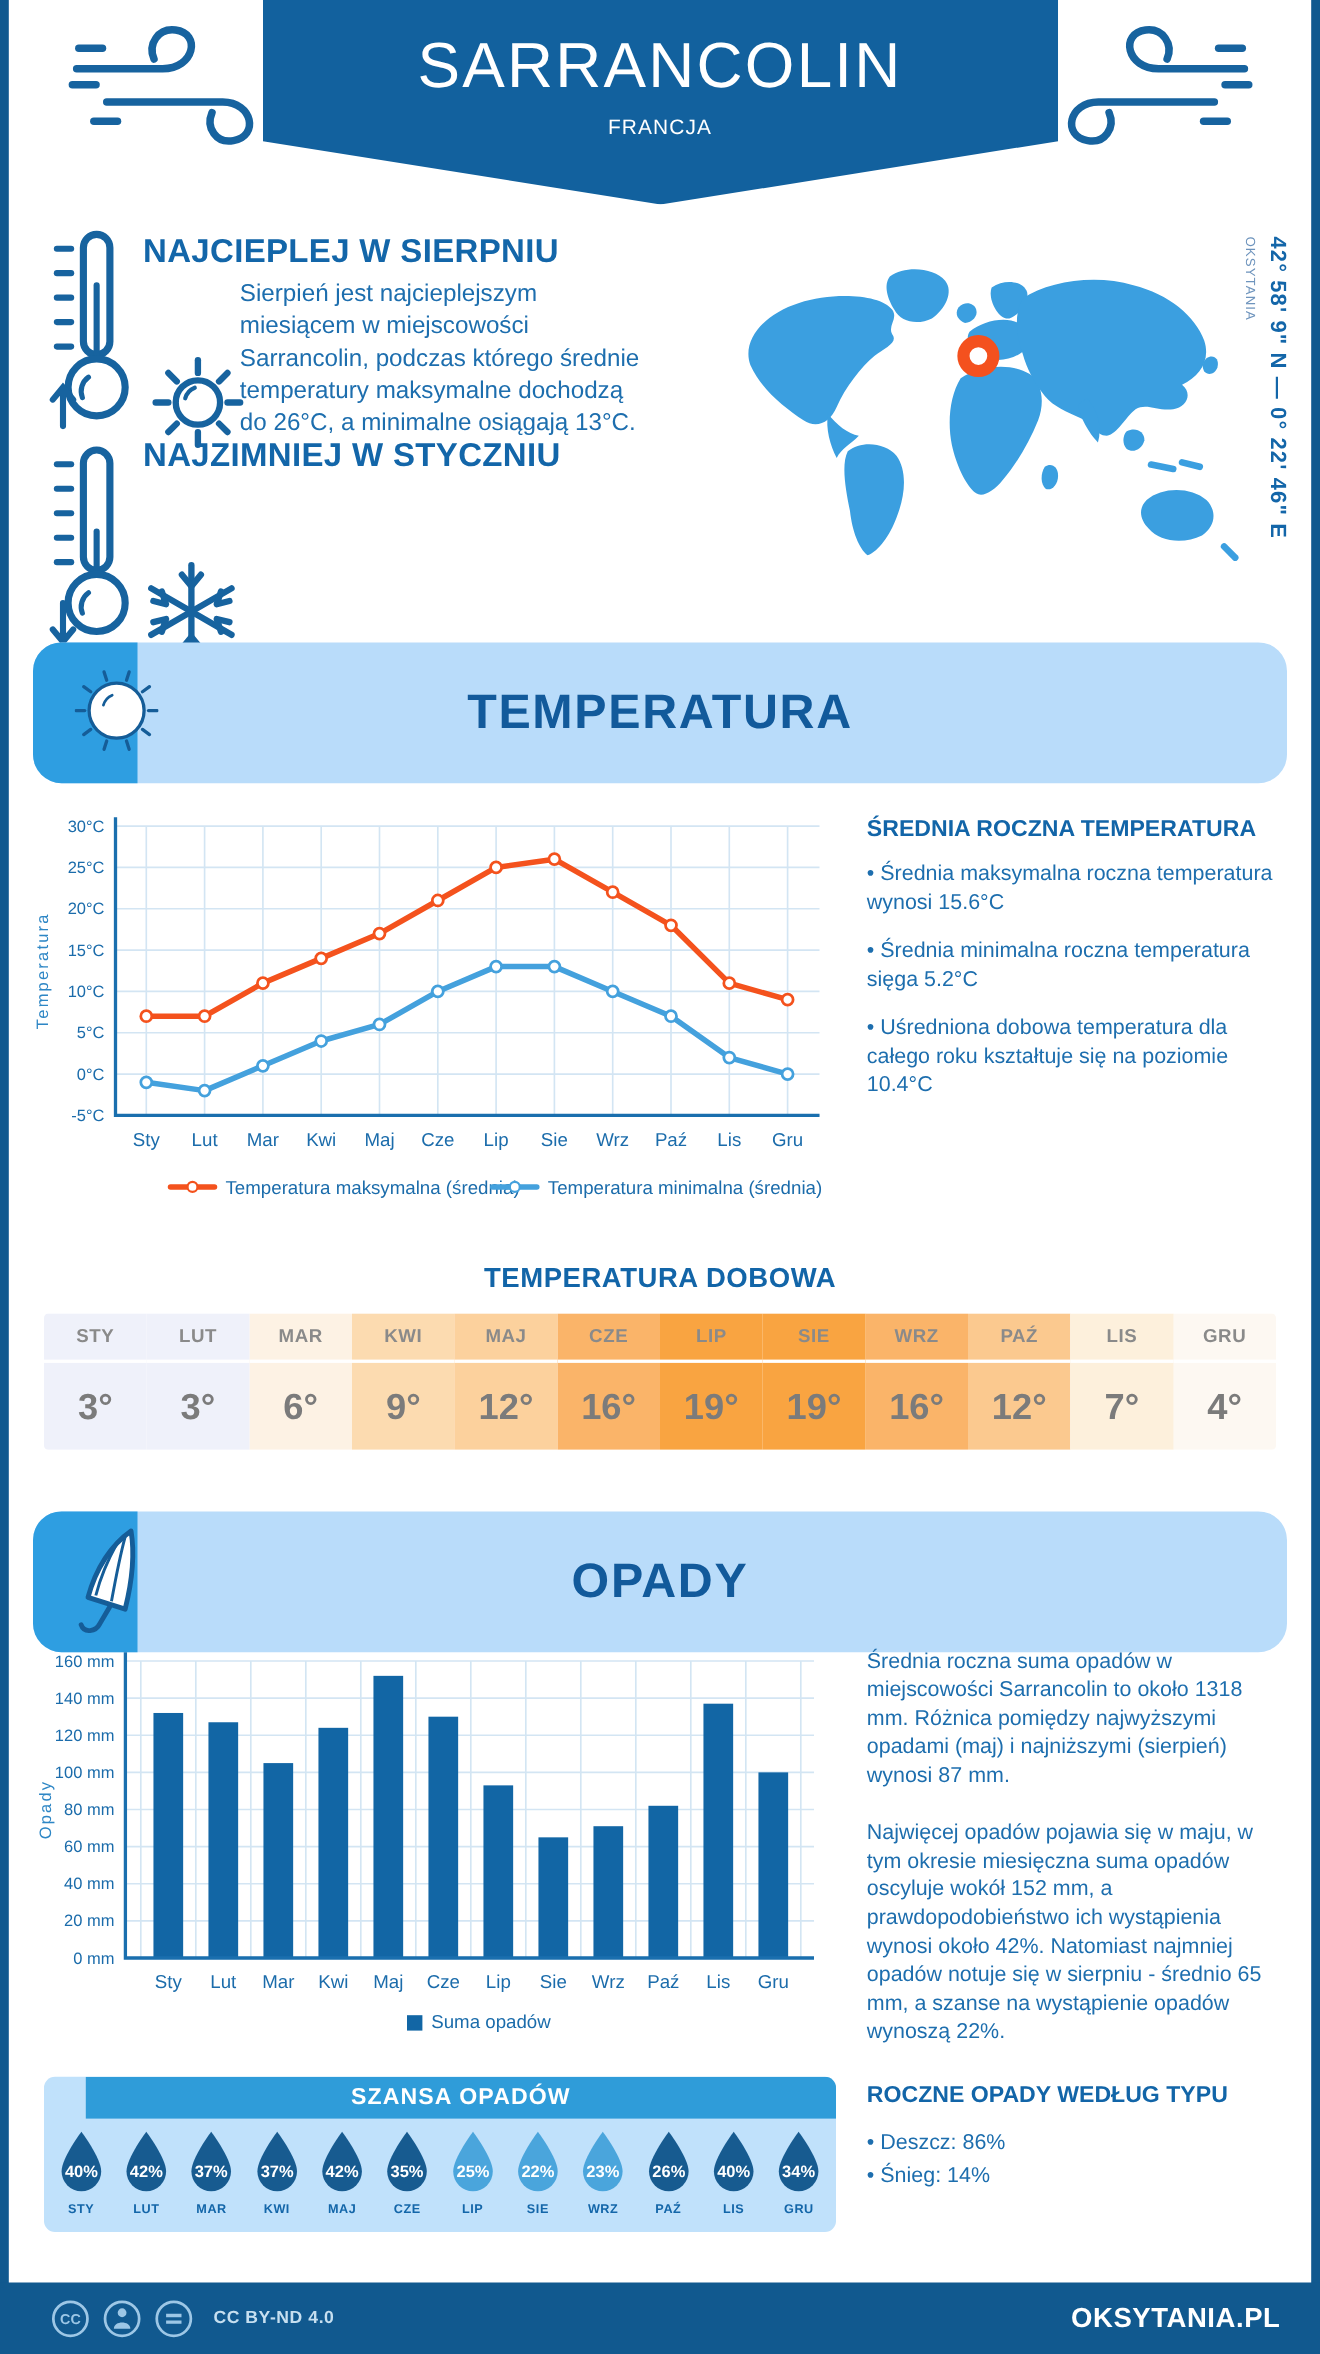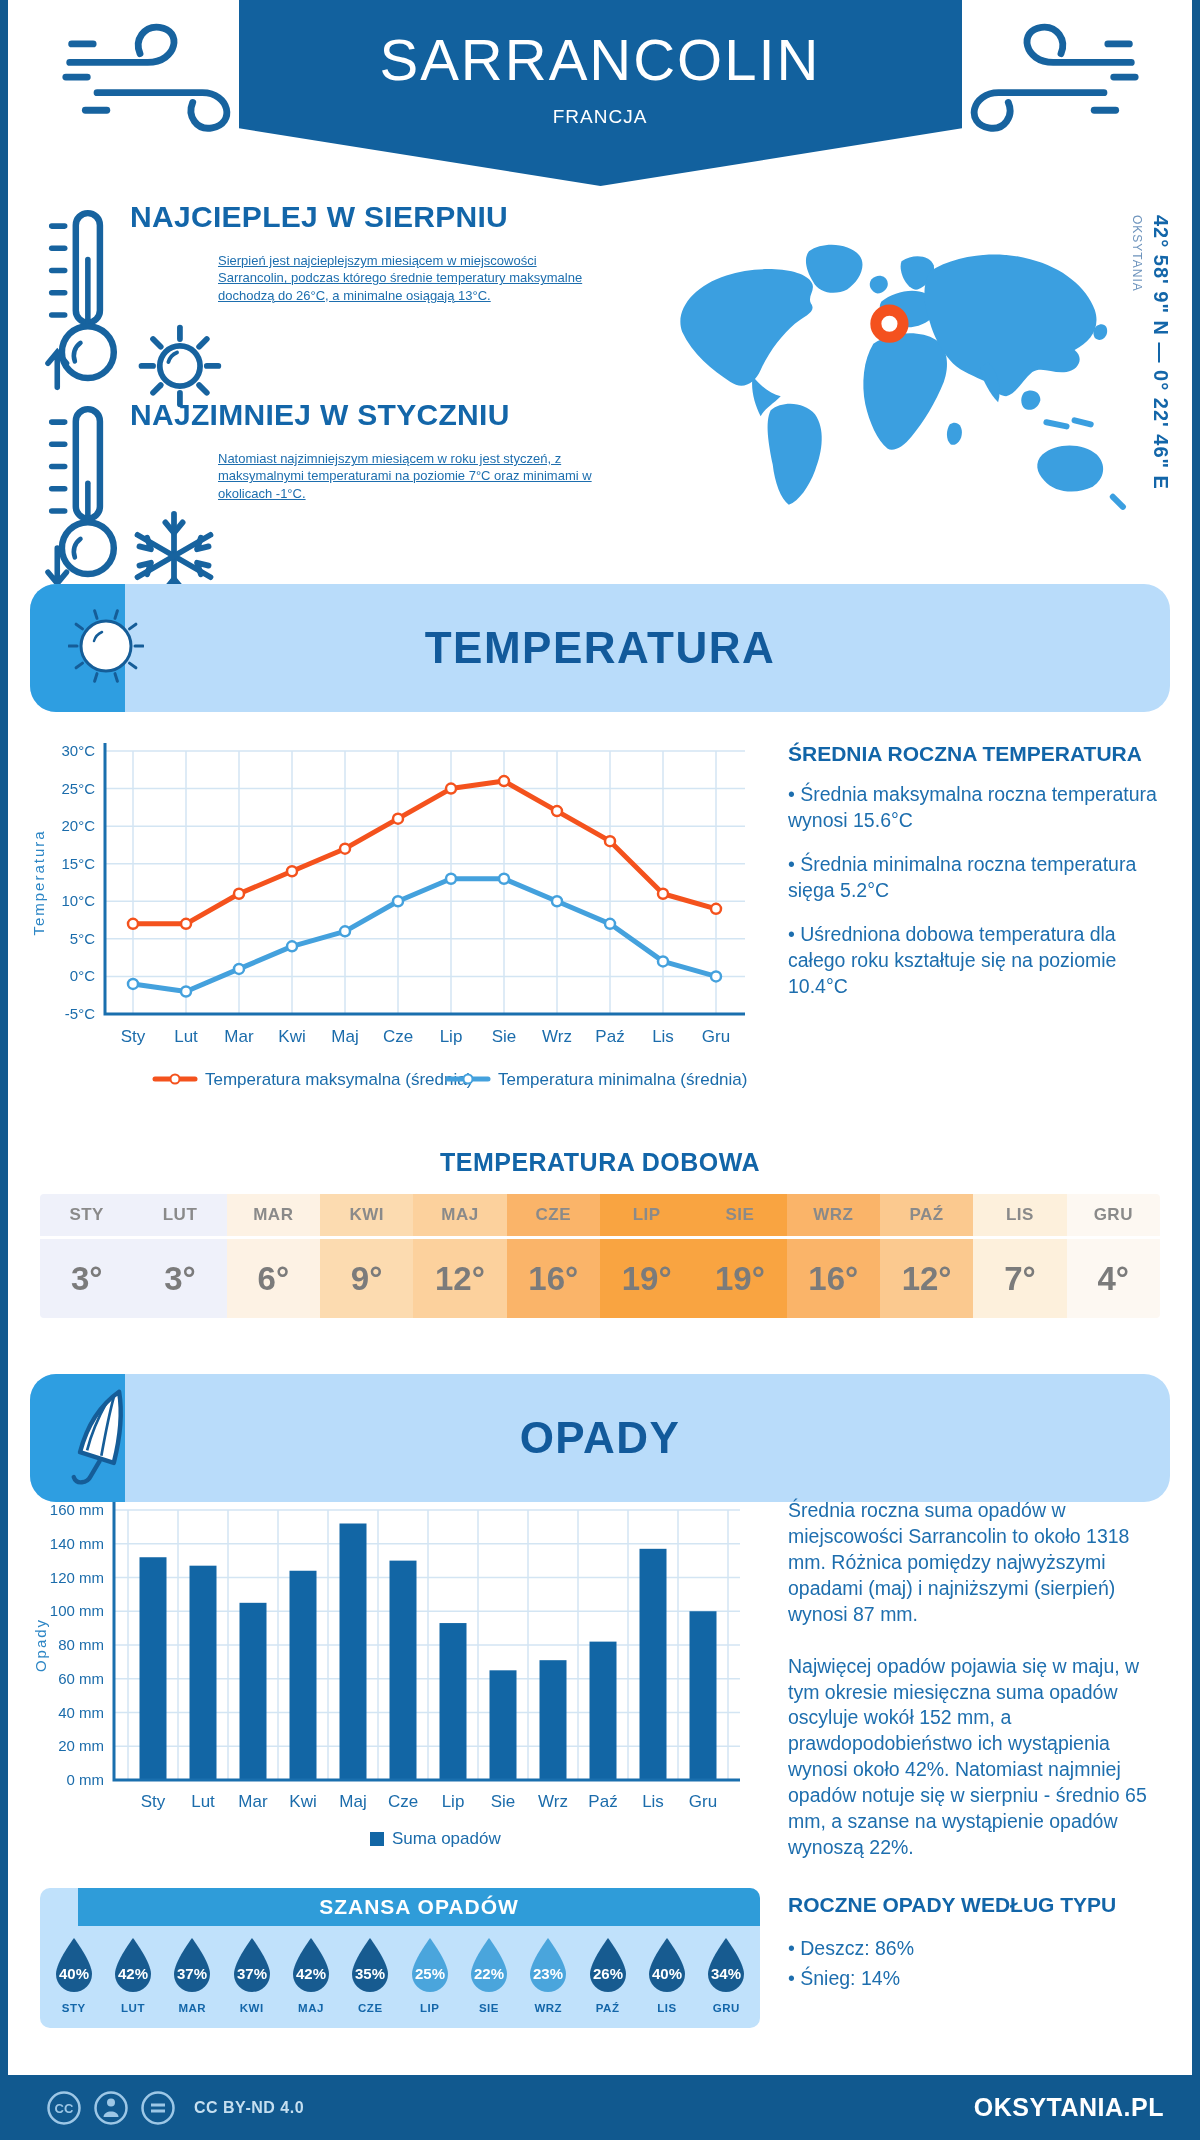--- a/index.html
+++ b/index.html
@@ -9,21 +9,21 @@
   .edge{position:absolute;top:0;bottom:0;width:8px;background:#11598f;}
   
   .banner{left:239px;top:0;width:723px;height:186px;background:#12619e;
           clip-path:polygon(0 0,100% 0,100% 69%,50% 100%,0 69%);}
   .banner-title{left:0;top:26px;width:100%;text-align:center;color:#fff;
                 font-size:58px;font-weight:normal;letter-spacing:2px;}
   .banner-sub{left:0;top:106px;width:100%;text-align:center;color:#fff;
               font-size:19px;letter-spacing:1px;}
   
   .sec-h{color:#1366a9;font-size:30px;font-weight:bold;letter-spacing:0.3px;}
-  .sec-p{color:#1d6eae;font-size:13px;line-height:1.33;text-decoration:underline;}
+  .sec-p{color:#1d6eae;font-size:22px;line-height:1.33;}
   
   .v-text{writing-mode:vertical-rl;}
   .coords{color:#1366a9;font-size:20px;font-weight:bold;letter-spacing:1px;}
   .region{color:#6e94bd;font-size:12px;letter-spacing:1px;}
   
   .band{width:1140px;height:128px;background:#b9dcfa;border-radius:26px;}
   .band .wedge{position:absolute;left:0;top:0;bottom:0;width:95px;background:#2e9ee1;
                border-radius:26px 0 0 26px;}
   .band .band-title{position:absolute;left:0;top:0;width:100%;height:128px;line-height:128px;
                     text-align:center;color:#125a9b;font-size:44px;font-weight:bold;letter-spacing:1.5px;}
@@ -119,21 +119,21 @@
           <path d="M24 52 H12"></path>
           <path d="M52 24 V12"></path>
           <path d="M52 80 V92"></path>
         <path d="M72 72 L80 80"></path>
           <path d="M32 32 L24 24"></path>
           <path d="M72 32 L80 24"></path>
           <path d="M32 72 L24 80"></path>
       </g>
     </g>
   </svg>
-  <div class="abs sec-h" style="left:130px;top:200px">NAJCIEPLEJ W SIERPNIU</div>
+  <div class="abs sec-h" style="left:130px;top:212px">NAJCIEPLEJ W SIERPNIU</div>
   <div class="abs sec-p" style="left:218px;top:252px;width:372px">Sierpień jest najcieplejszym miesiącem w miejscowości Sarrancolin, podczas którego średnie temperatury maksymalne dochodzą do 26°C, a minimalne osiągają 13°C.</div>
 
   <svg class="abs" style="left:44px;top:398px" width="84" height="190" viewBox="0 0 90 205">
     <g fill="none" stroke="#17639f" stroke-linecap="round">
       <g stroke-width="6">
           <path d="M8 26 H22"></path>
           <path d="M8 50 H22"></path>
           <path d="M8 74 H22"></path>
           <path d="M8 98 H22"></path>
           <path d="M8 122 H22"></path>
@@ -152,21 +152,20 @@
         <path d="M88 28 L12 72"></path>
       <path d="M41 15 L50 26 L59 15"></path>
         <path d="M41 85 L50 74 L59 85"></path>
       <path d="M14 40 L26 43 L22 31"></path>
         <path d="M86 60 L74 57 L78 69"></path>
       <path d="M86 40 L74 43 L78 31"></path>
         <path d="M14 60 L26 57 L22 69"></path>
     </g>
   </svg>
   <div class="abs sec-h" style="left:130px;top:398px">NAJZIMNIEJ W STYCZNIU</div>
-  <div class="abs sec-p" style="left:218px;top:450px;width:385px">Natomiast najzimniejszym miesiącem w roku jest styczeń, z maksymalnymi temperaturami na poziomie 7°C oraz minimami w okolicach -1°C.</div>
 
   <svg class="abs" style="left:660px;top:213px" width="478" height="312" viewBox="0 0 475 310">
     <g fill="#3b9fe0">
       <path d="M22 118 C14 96 34 72 66 62 C96 52 140 54 150 68 C156 76 146 82 150 90 C156 98 144 102 134 110 C122 120 108 138 100 156 C94 170 82 176 70 168 C52 156 32 140 22 118 Z"></path>
       <path d="M92 162 C100 172 110 180 120 182 C112 190 104 194 100 202 C94 190 90 176 92 162 Z"></path>
       <path d="M148 38 C162 28 188 30 198 42 C206 52 198 68 186 76 C174 82 158 80 152 68 C146 58 142 46 148 38 Z"></path>
       <path d="M110 196 C122 186 144 188 154 200 C164 214 162 236 154 256 C148 272 138 286 128 290 C120 284 114 268 112 250 C108 230 104 208 110 196 Z"></path>
       <path d="M210 66 C216 60 224 62 226 68 C228 74 222 80 216 80 C210 78 206 72 210 66 Z"></path>
       <path d="M240 48 C252 40 268 42 272 52 C274 62 266 72 256 76 C246 78 236 58 240 48 Z"></path>
       <path d="M220 88 C232 78 252 74 264 80 C274 84 278 94 272 102 C264 112 248 116 236 112 C226 108 214 98 220 88 Z"></path>

